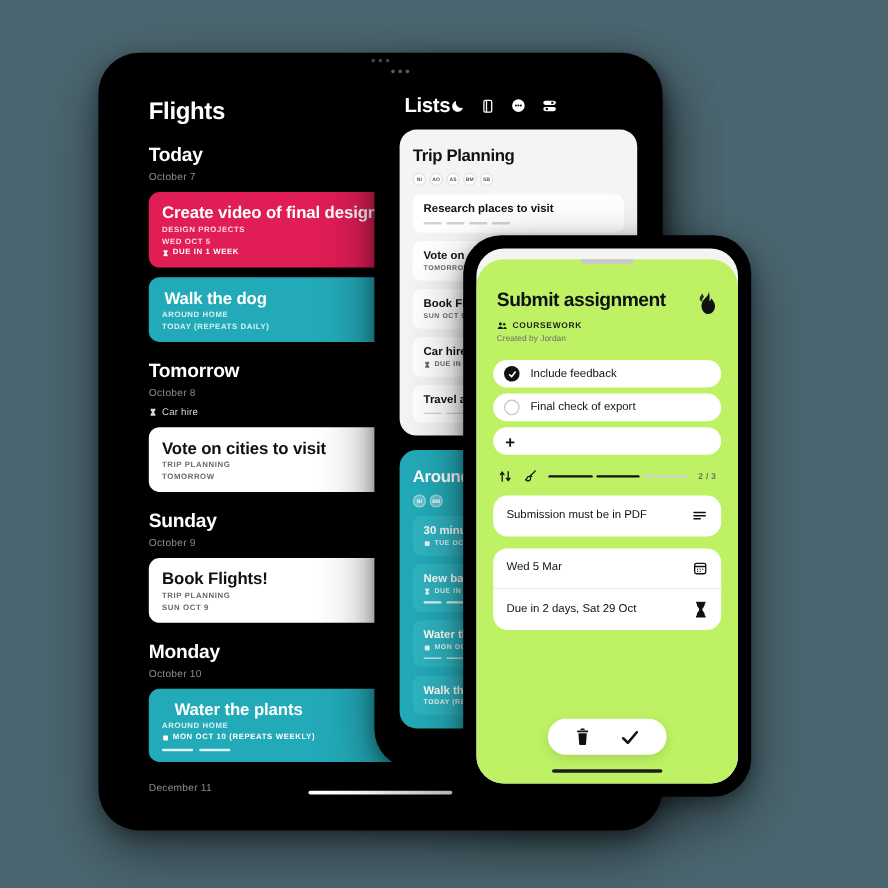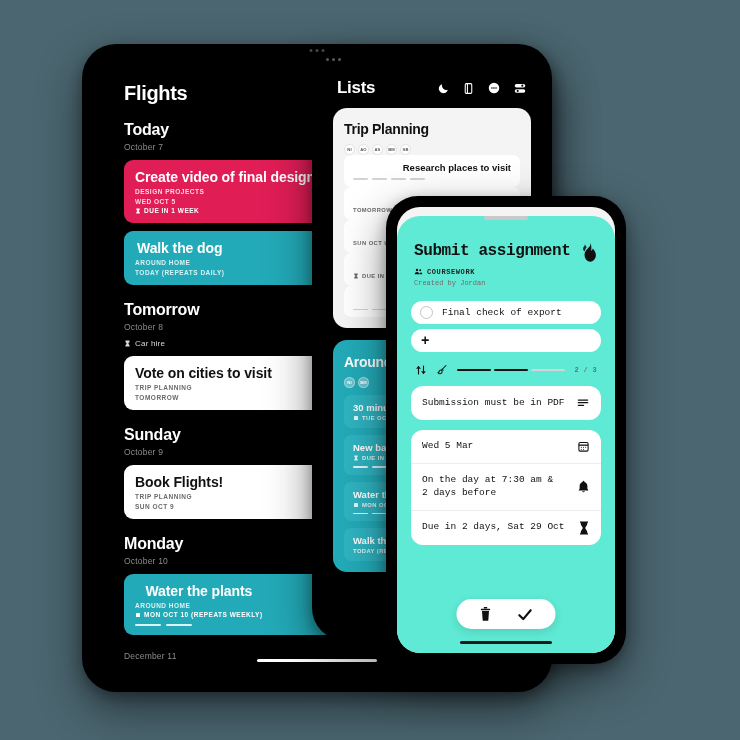--- a/index.html
+++ b/index.html
@@ -95,40 +95,40 @@
     left: 312px; top: 52px; width: 240px; height: 588px;
     border-radius: 32px; padding: 11px;
   }
   #phone2 .screen {
     left: 11px; top: 11px; right: 11px; bottom: 11px; border-radius: 23px;
   }
   .p2-dots { position: absolute; left: 14px; top: 6px; display: flex; gap: 3px; }
   .p2-dots i { width: 3px; height: 3px; border-radius: 50%; background: #5a5a5a; display:block; }
 
   .lists-head {
-    display: flex; align-items: center; justify-content: space-between;
+    display: flex; align-items: center; 
     padding: 15px 14px 8px 14px;
   }
   .lists-title { color: #fff; font-size: 17px; font-weight: 700; letter-spacing: -.3px; }
   .lists-icons { display: flex; align-items: center; gap: 12px; }
 
   .list-panel {
     margin: 2px 10px 0 10px; background: #f4f4f5;
     border-radius: 14px; padding: 13px 11px 11px 11px;
   }
   .panel-title { font-size: 14px; font-weight: 700; color: #111; letter-spacing: -.3px; }
   .avatars { display: flex; gap: 3px; margin-top: 7px; }
   .avatars span {
     width: 11px; height: 11px; border-radius: 50%;
     background: #fff; color: #555; font-size: 4.2px; font-weight: 700;
     display: flex; align-items: center; justify-content: center;
     border: .5px solid #e2e2e4; letter-spacing: .1px;
   }
   .list-item {
-    background: #fff; border-radius: 7px; padding: 7px 9px;  text-align: right;
+    background: #fff; border-radius: 7px; padding: 7px 9px; margin-top: 7px;
   }
   .list-item-title { font-size: 9.5px; font-weight: 600; color: #111; }
   .list-item-sub {
     font-size: 5.8px; font-weight: 700; color: #6b6b6b;
     letter-spacing: .45px; margin-top: 2px; text-transform: uppercase;
     display: flex; align-items: center; gap: 3px;
   }
   .li-bars { display: flex; gap: 4px; margin-top: 5px; }
   .li-bars i { display:block; height: 1.6px; width: 15px; background: #d3d3d5; border-radius: 2px; }
 
@@ -154,21 +154,21 @@
     border-radius: 32px; padding: 11px;
   }
   #phone3 .screen {
     left: 11px; top: 11px; right: 11px; bottom: 11px;
     border-radius: 23px; background: #f4f4f5;
   }
   .sheet-grab {
     width: 44px; height: 4px; border-radius: 3px; background: #c9c9cc;
     margin: 9px auto 0 auto;
   }
-  .detail-body { background: #5eead4; height: 100%; border-radius: 23px; font-family: Liberation Mono, monospace; }
+  .detail-body { background: #bef264; height: 100%; border-radius: 23px; }
   .detail-head { padding: 22px 17px 0 17px; display: flex; align-items: flex-start; justify-content: space-between; }
   .detail-title { font-size: 16px; font-weight: 700; color: #111; letter-spacing: -.4px; }
   .detail-cat {
     display: flex; align-items: center; gap: 4px;
     font-size: 7px; font-weight: 700; color: #222;
     letter-spacing: .6px; margin-top: 7px; text-transform: uppercase;
   }
   .detail-by { font-size: 7px; color: #6d6d70; margin-top: 3px; }
 
   .check-list { margin: 14px 14px 0 14px; }
@@ -523,20 +523,28 @@
           <span>
             <svg width="17" height="21" viewBox="0 0 24 28" fill="#111">
                 <path d="M13.5 0c.6 4-2 6.2-3.9 8.2C7.3 10.6 5 13 5 17.2 5 22.6 8.9 27 13 27s8-3.9 8-9.4c0-4.2-2.5-6.8-4.4-9.3-.3 1.6-1.2 2.9-2.3 3.6.6-3.6.4-8.2-.8-11.9z"></path>
                 <path d="M5.2 2.2c.3 1.6-.4 2.5-1 3.3-.6.9-1.3 1.8-1.3 3.2 0 1.9 1.2 3.4 2.6 3.4.3-2.4 1.4-4.2 2.5-5.6C7.2 5.2 6.2 3.5 5.2 2.2z" opacity=".85"></path>
               </svg>
           </span>
         </div>
 
         <div class="check-list" id="detail-checklist">
             <div class="check-row">
+              <span class="chk on">
+                <svg width="8" height="8" viewBox="0 0 24 24" fill="none" stroke="#fff" stroke-width="4" stroke-linecap="round" stroke-linejoin="round">
+                  <polyline points="5,13 10,18 19,6"></polyline>
+                </svg>
+              </span>
+              <span class="check-label">Include feedback</span>
+            </div>
+            <div class="check-row">
               <span class="chk off"></span>
               <span class="check-label">Final check of export</span>
             </div>
             <div class="check-row">
               <span style="font-size: 14px; font-weight: 700; color: rgb(17, 17, 17); line-height: 1; padding-left: 1px;">+</span>
             </div>
           </div>
 
         <div class="prog-row">
           <span>
@@ -582,30 +590,20 @@
                   <line x1="3.5" y1="9.5" x2="20.5" y2="9.5" stroke-width="2.4"></line>
                   <circle cx="8" cy="13.5" r="1" fill="#111" stroke="none"></circle>
                   <circle cx="12" cy="13.5" r="1" fill="#111" stroke="none"></circle>
                   <circle cx="16" cy="13.5" r="1" fill="#111" stroke="none"></circle>
                   <circle cx="8" cy="17" r="1" fill="#111" stroke="none"></circle>
                   <circle cx="12" cy="17" r="1" fill="#111" stroke="none"></circle>
                 </svg>
               </span>
             </div>
             <div class="detail-row">
-              <span class="detail-row-text" style="white-space: pre-line;">On the day at 7:30 am &amp;
-2 days before</span>
-              <span>
-                <svg width="13" height="14" viewBox="0 0 24 26" fill="#111">
-                  <path d="M12 1.2c-.9 0-1.6.7-1.6 1.6v.8C7 4.4 4.8 7.4 4.8 11v4.6L3 19.4h18L19.2 15.6V11c0-3.6-2.2-6.6-5.6-7.4v-.8c0-.9-.7-1.6-1.6-1.6z"></path>
-                  <path d="M9.4 21a2.7 2.7 0 0 0 5.2 0z"></path>
-                </svg>
-              </span>
-            </div>
-            <div class="detail-row">
               <span class="detail-row-text" style="white-space: pre-line;">Due in 2 days, Sat 29 Oct</span>
               <span>
                 <svg width="12" height="14" viewBox="0 0 24 28" fill="#111">
                   <path d="M4 1h16v2.6h-1.4v2.1c0 3.4-4 5.6-4 8.3s4 4.9 4 8.3v2.1H20V27H4v-2.6h1.4v-2.1c0-3.4 4-5.6 4-8.3s-4-4.9-4-8.3V3.6H4z"></path>
                 </svg>
               </span>
             </div>
           </div>
 
         <div class="bottom-bar">

